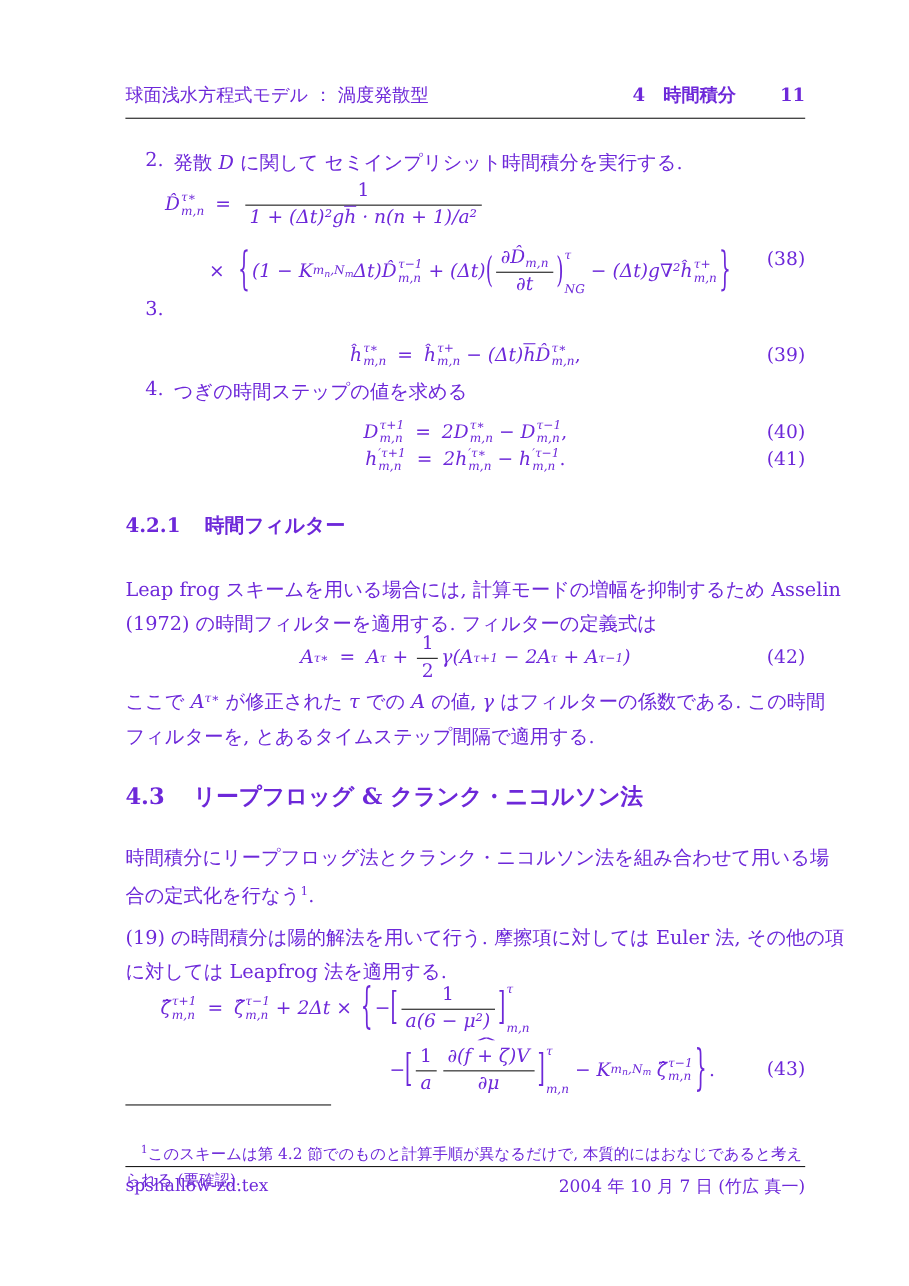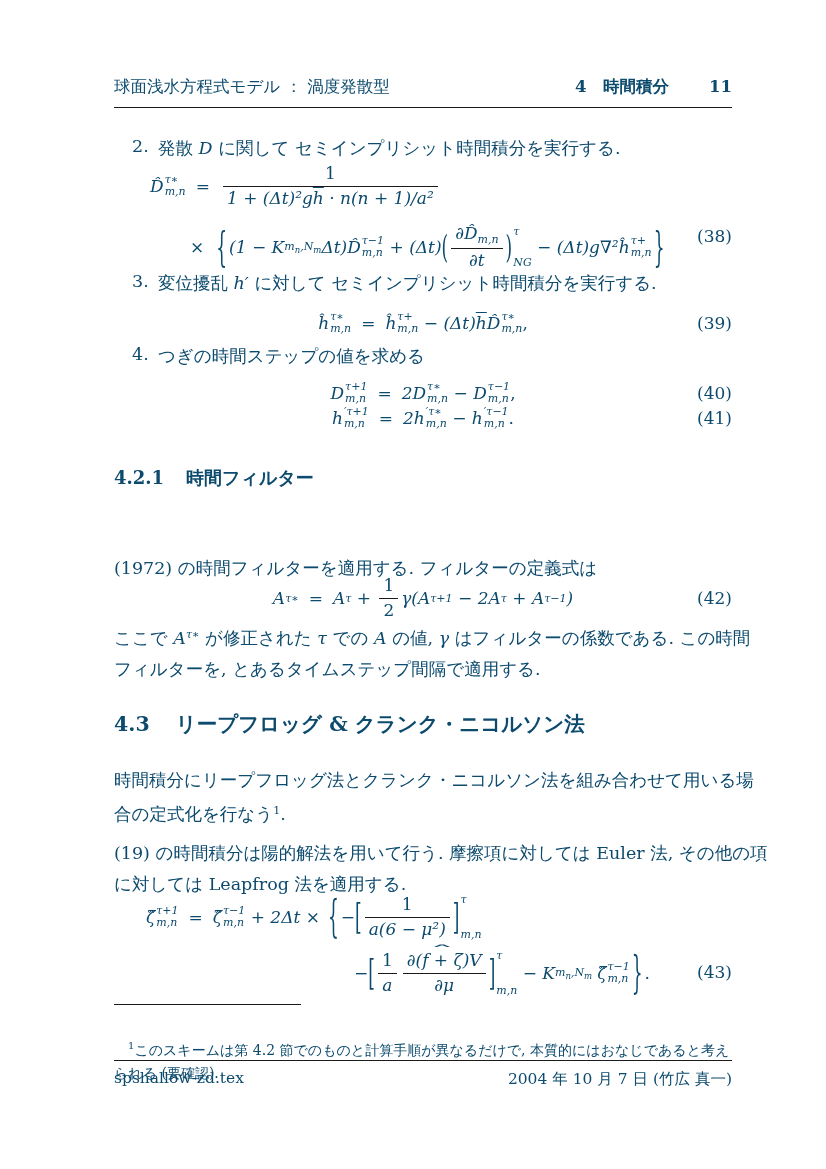--- a/index.html
+++ b/index.html
@@ -1,17 +1,17 @@
 <!DOCTYPE html>
 <html><head>
 <meta charset="utf-8">
 <style>
   html,body{margin:0;padding:0;background:#ffffff;}
   .page{position:relative;width:826px;height:1169px;background:#fff;
-        font-family:"DejaVu Serif","Liberation Serif",serif;color:#0c4a6e;overflow:hidden;}
+        font-family:"DejaVu Serif","Liberation Serif",serif;color:#6d28d9;overflow:hidden;}
   .abs{position:absolute;left:114px;width:618px;}
   .tok{white-space:pre;}
   
   .hdr{display:flex;justify-content:space-between;align-items:baseline;
        border-bottom:1.5px solid #1b1b1b;padding-bottom:9px;font-size:16.5px;}
   .hdr-right{display:flex;gap:40px;align-items:baseline;font-weight:bold;}
   .ftr{display:flex;justify-content:space-between;align-items:flex-start;
        border-top:1.5px solid #1b1b1b;padding-top:8px;font-size:15.5px;}
   
   .para{font-size:17.5px;line-height:30.5px;}
@@ -112,21 +112,20 @@
           <span class="t">τ+</span>
           <span class="b">m,n</span>
         </span>
       <span class="bd sy25 tok">}</span>
     </div>
     <span class="tag" style="top:66px;">(38)</span>
   </div>
 
   <div class="abs item" style="top:271px;">
     <span class="no tok">3.</span>
-    <span><span class="tok">変位擾乱 </span><span class="tok" style="font-style:italic">h′</span><span class="tok"> に対して セミインプリシット時間積分を実行する.</span></span>
   </div>
 
   <div class="abs eq" style="top:306px;height:34px;">
     <div class="erow ctr" style="height:34px;">
       <span class="tok">ĥ</span>
         <span class="ss">
           <span class="t">τ∗</span>
           <span class="b">m,n</span>
         </span>
       <span class="rel tok">=</span>
@@ -196,21 +195,21 @@
         <span class="tok mr">.</span>
     </div>
     <span class="tag" style="top:4px;">(41)</span>
   </div>
 
   <div class="abs sechead h421" style="top:466px;">
     <span class="num tok">4.2.1</span><span class="tok">時間フィルター</span>
   </div>
 
   <div class="abs para" style="top:522px;">
-    <br>
+    <span class="tok">Leap frog スキームを用いる場合には, 計算モードの増幅を抑制するため Asselin</span><br>
     <span class="tok">(1972) の時間フィルターを適用する. フィルターの定義式は</span>
   </div>
 
   <div class="abs eq" style="top:578px;height:40px;">
     <div class="erow ctr" style="height:40px;">
       <span class="tok">A</span>
         <span class="sup">τ∗</span>
       <span class="rel tok">=</span>
       <span class="tok">A</span>
         <span class="sup">τ</span>

